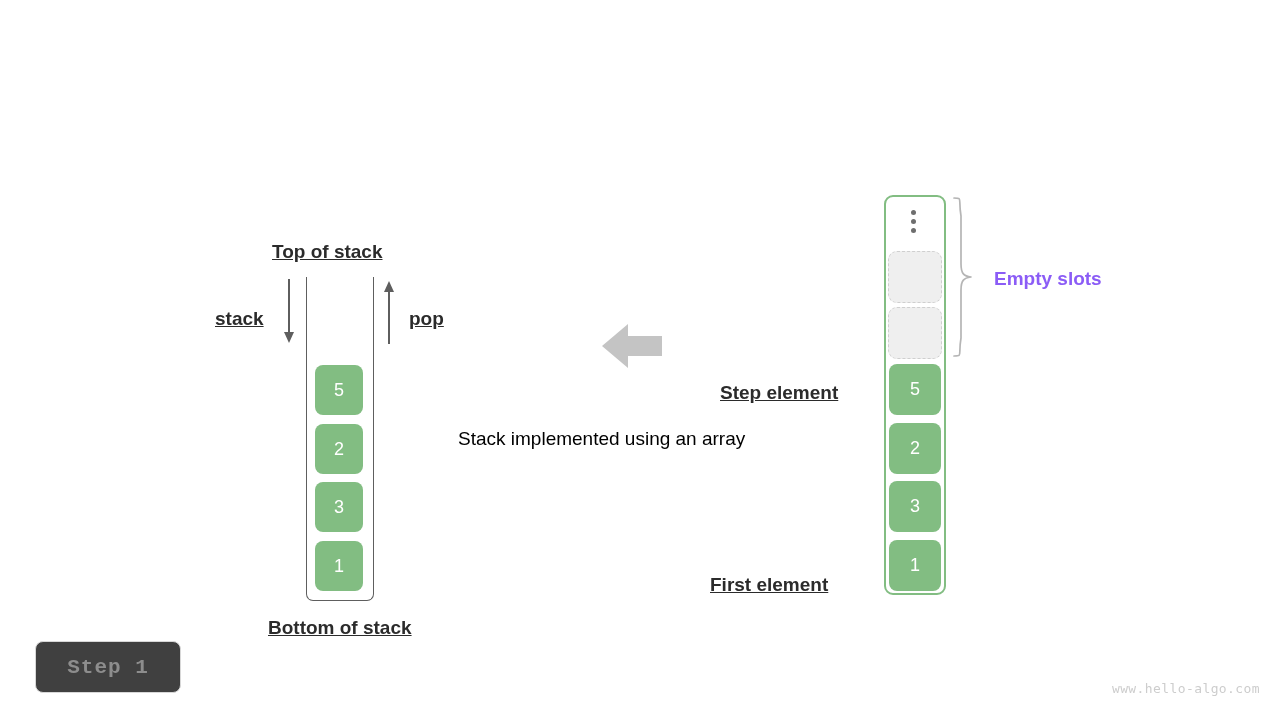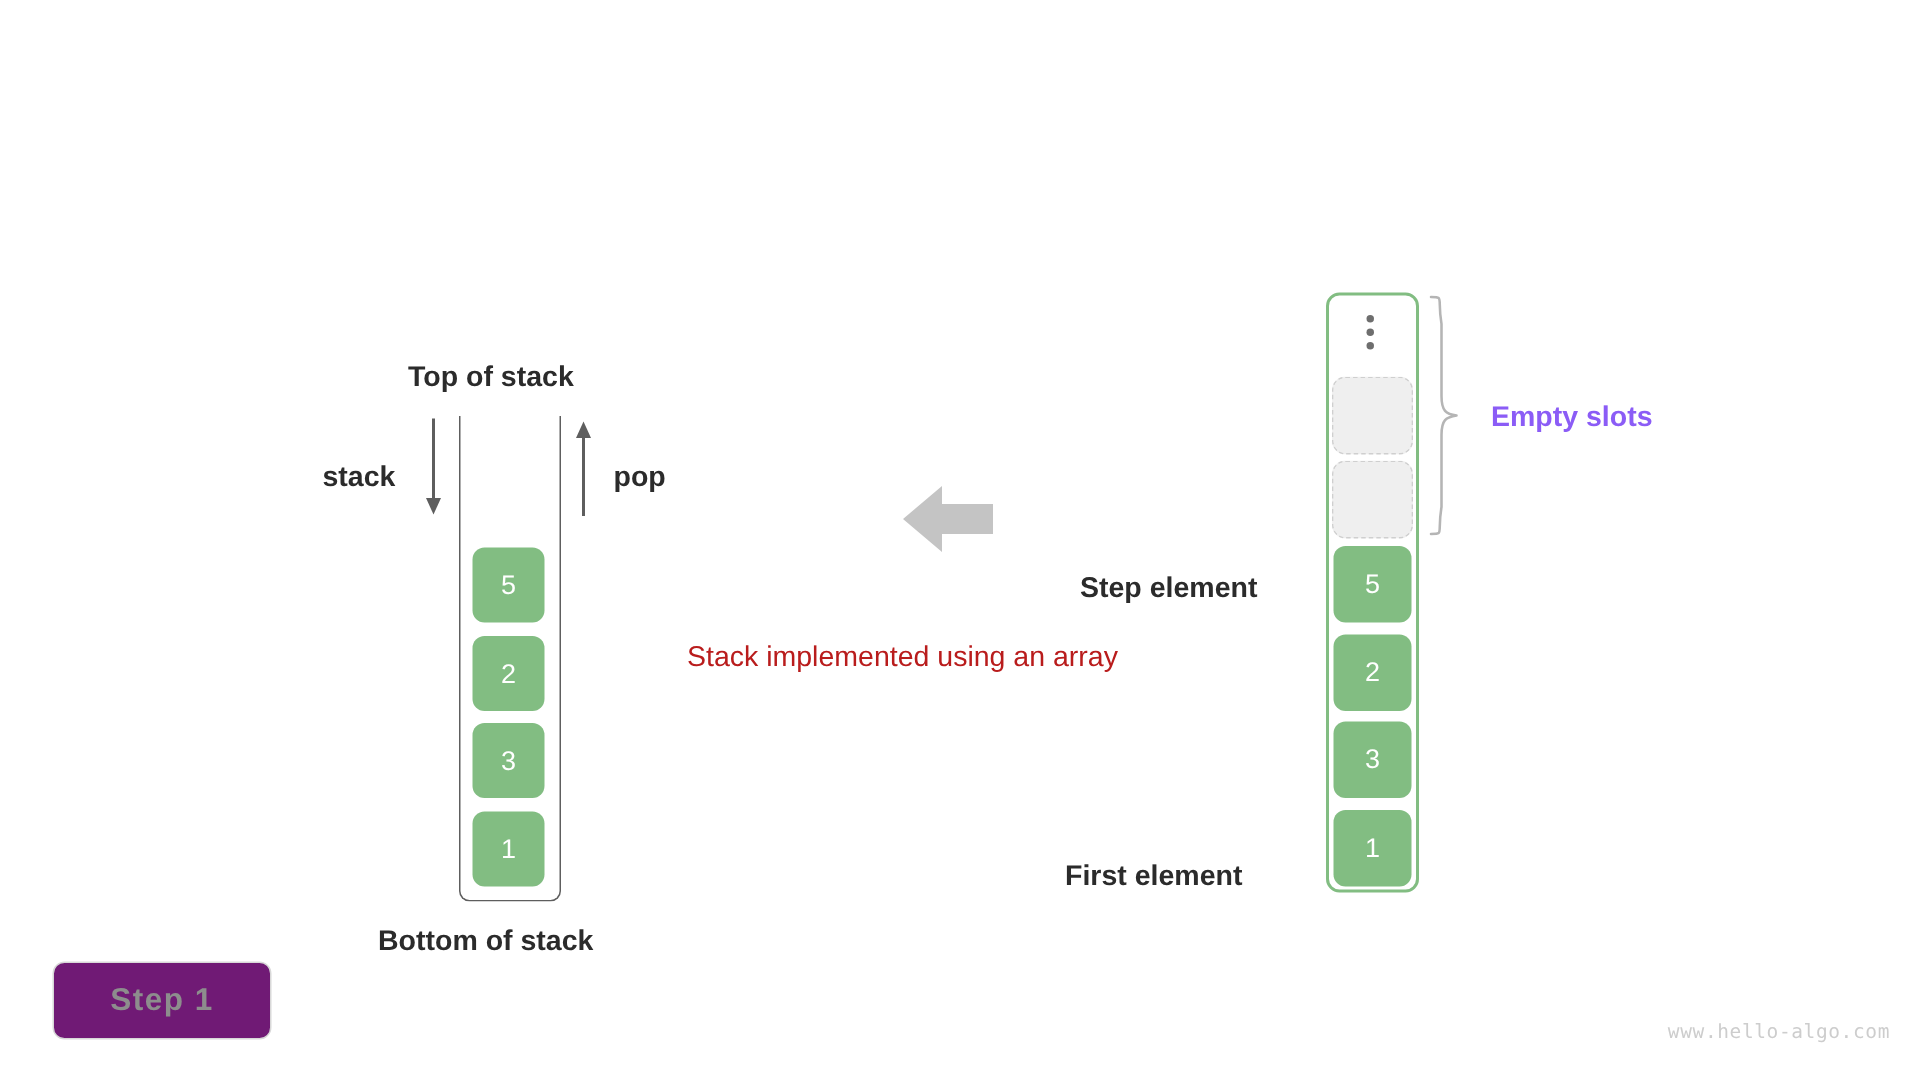--- a/index.html
+++ b/index.html
@@ -19,24 +19,25 @@
     overflow: hidden;
   }
 
   
   .lbl-bold {
     position: absolute;
     font-weight: bold;
     color: #2b2b2b;
     font-size: 19px;
     white-space: nowrap;
+    text-decoration: underline;
   }
   .lbl-gray {
     position: absolute;
-    color: #b91c1c;
+    color: #000000;
     font-size: 19px;
     white-space: nowrap;
   }
   .lbl-gray-bold {
     position: absolute;
     color: #8b5cf6;
     font-size: 19px;
     font-weight: bold;
     white-space: nowrap;
   }
@@ -151,25 +152,25 @@
 
   
   #step-badge {
     position: absolute;
     left: 35px;
     top: 641px;
     width: 146px;
     height: 52px;
     border: 1.3px solid #d8d8d8;
     border-radius: 8px;
-    background: #701a75;
+    background: #404040;
     display: flex;
     align-items: center;
     justify-content: center;
-    font-family: Liberation Sans, sans-serif;
+    font-family: Liberation Mono, monospace;
     font-size: 21px;
     font-weight: bold;
     color: #8d8d8d;
     letter-spacing: 1px;
     box-sizing: border-box;
   }
 
   
   #watermark {
     position: absolute;
@@ -183,21 +184,21 @@
 </style>
 </head>
 <body>
 
 <div id="canvas">
 
   <div id="stack-group">
 
     <div class="lbl-bold" style="left:272px; top:241px;">Top of stack</div>
 
-    <div class="lbl-bold" style="left:252px; top:617px;">Bottom of stack</div>
+    <div class="lbl-bold" style="left:268px; top:617px;">Bottom of stack</div>
 
     <div class="lbl-bold" style="left:215px; top:308px;">stack</div>
     <div class="arrow-line" style="left:288px; top:279px; height:55px;"></div>
     <div class="arrow-head-down" style="left:283.5px; top:332px;"></div>
 
     <div class="lbl-bold" style="left:409px; top:308px;">pop</div>
     <div class="arrow-line" style="left:388px; top:289px; height:55px;"></div>
     <div class="arrow-head-up" style="left:383.5px; top:281px;"></div>
 
     <div class="stack-container"></div>

